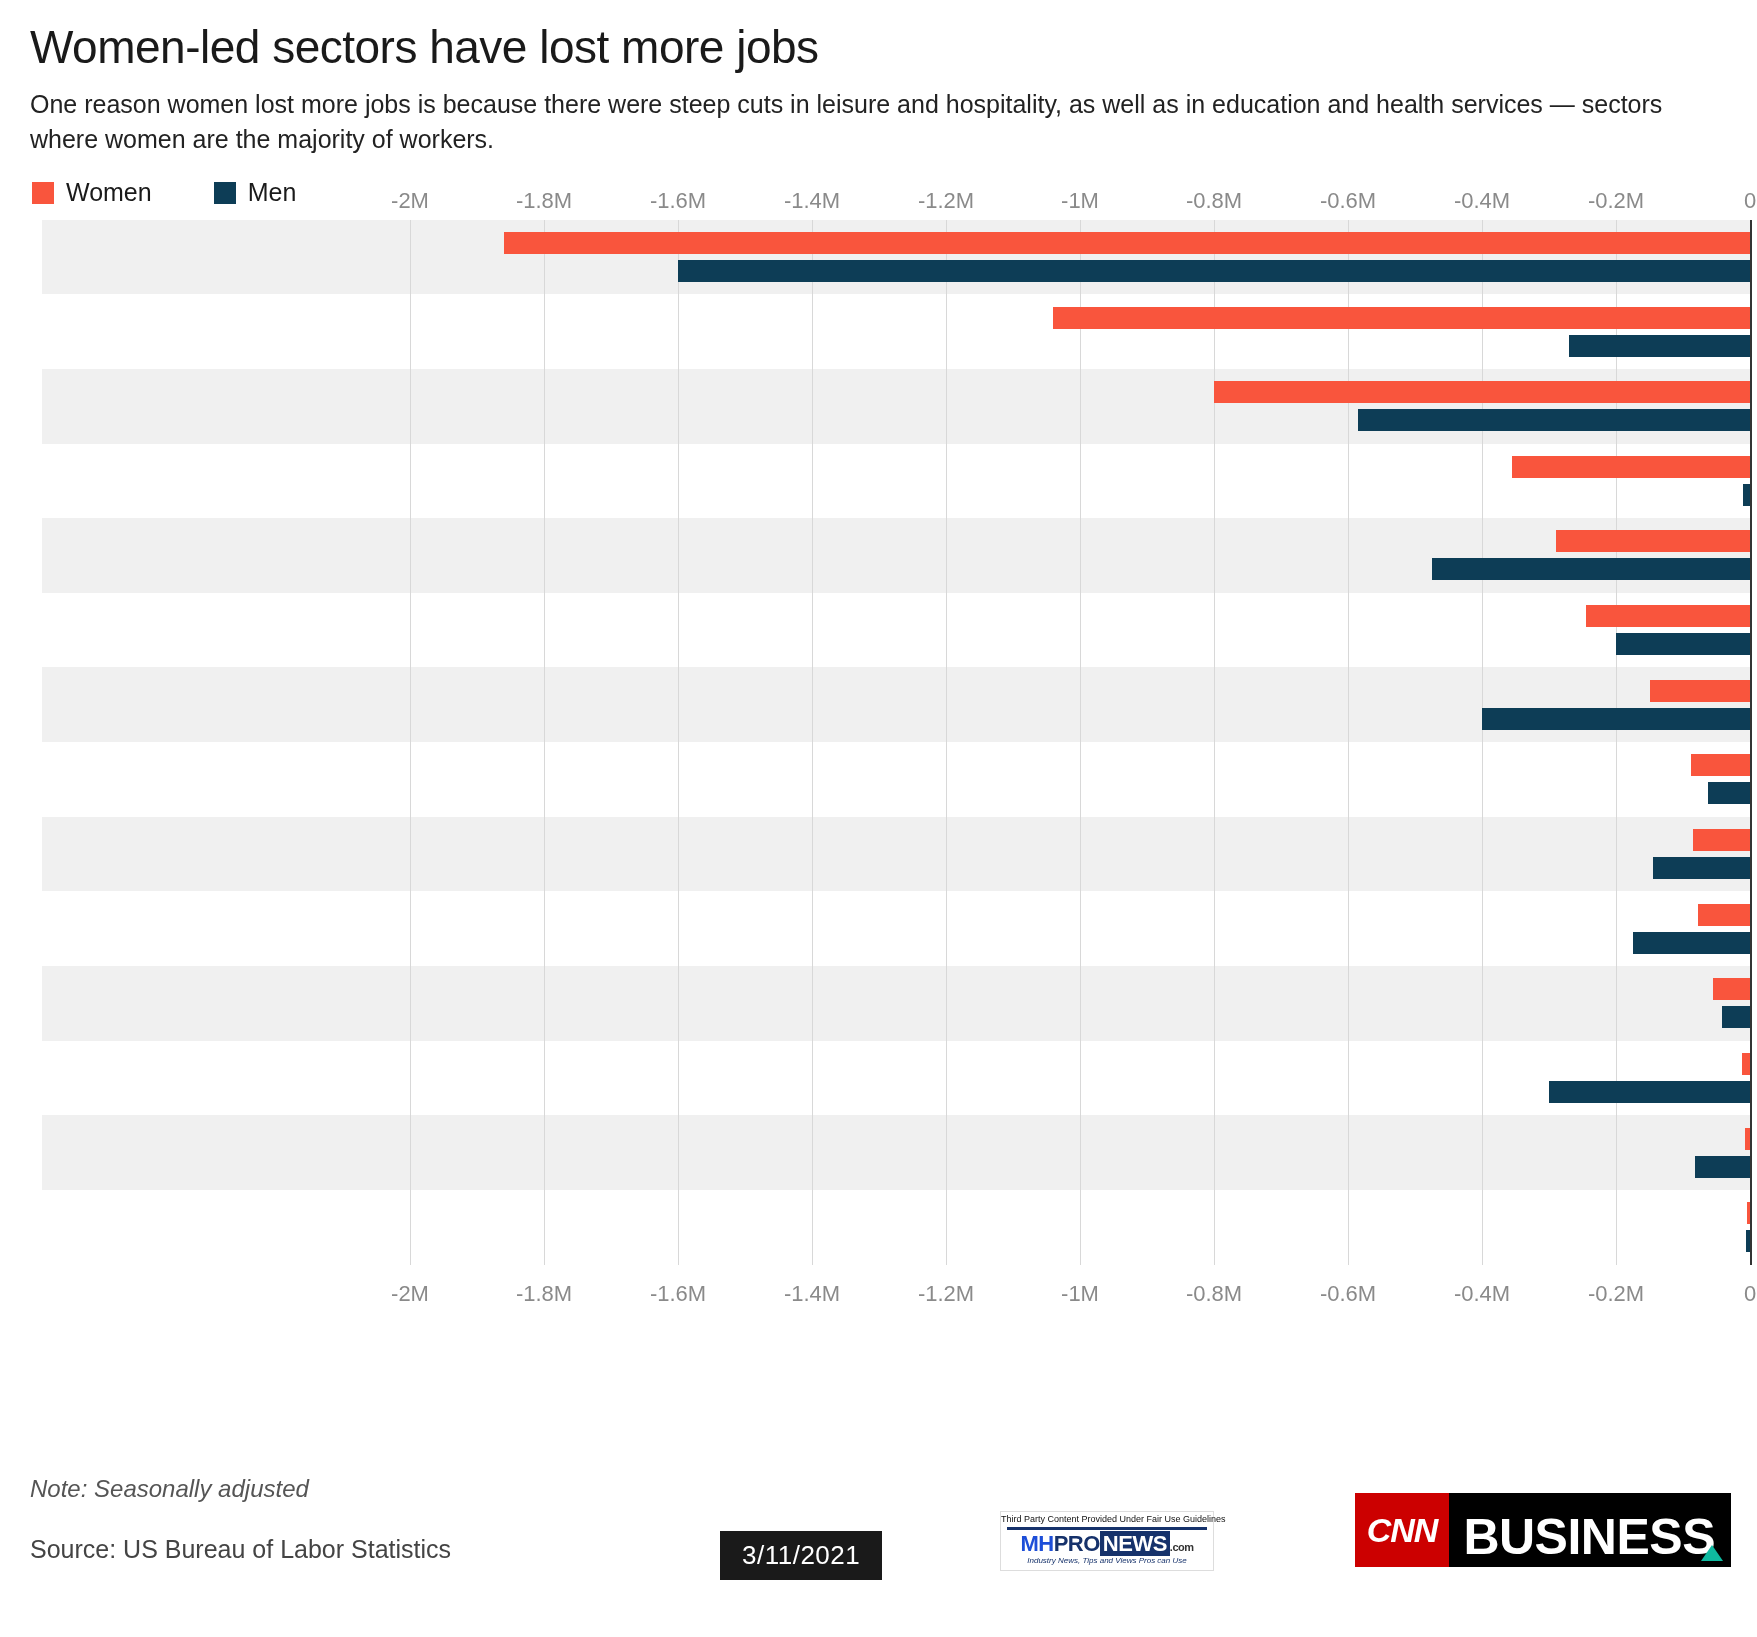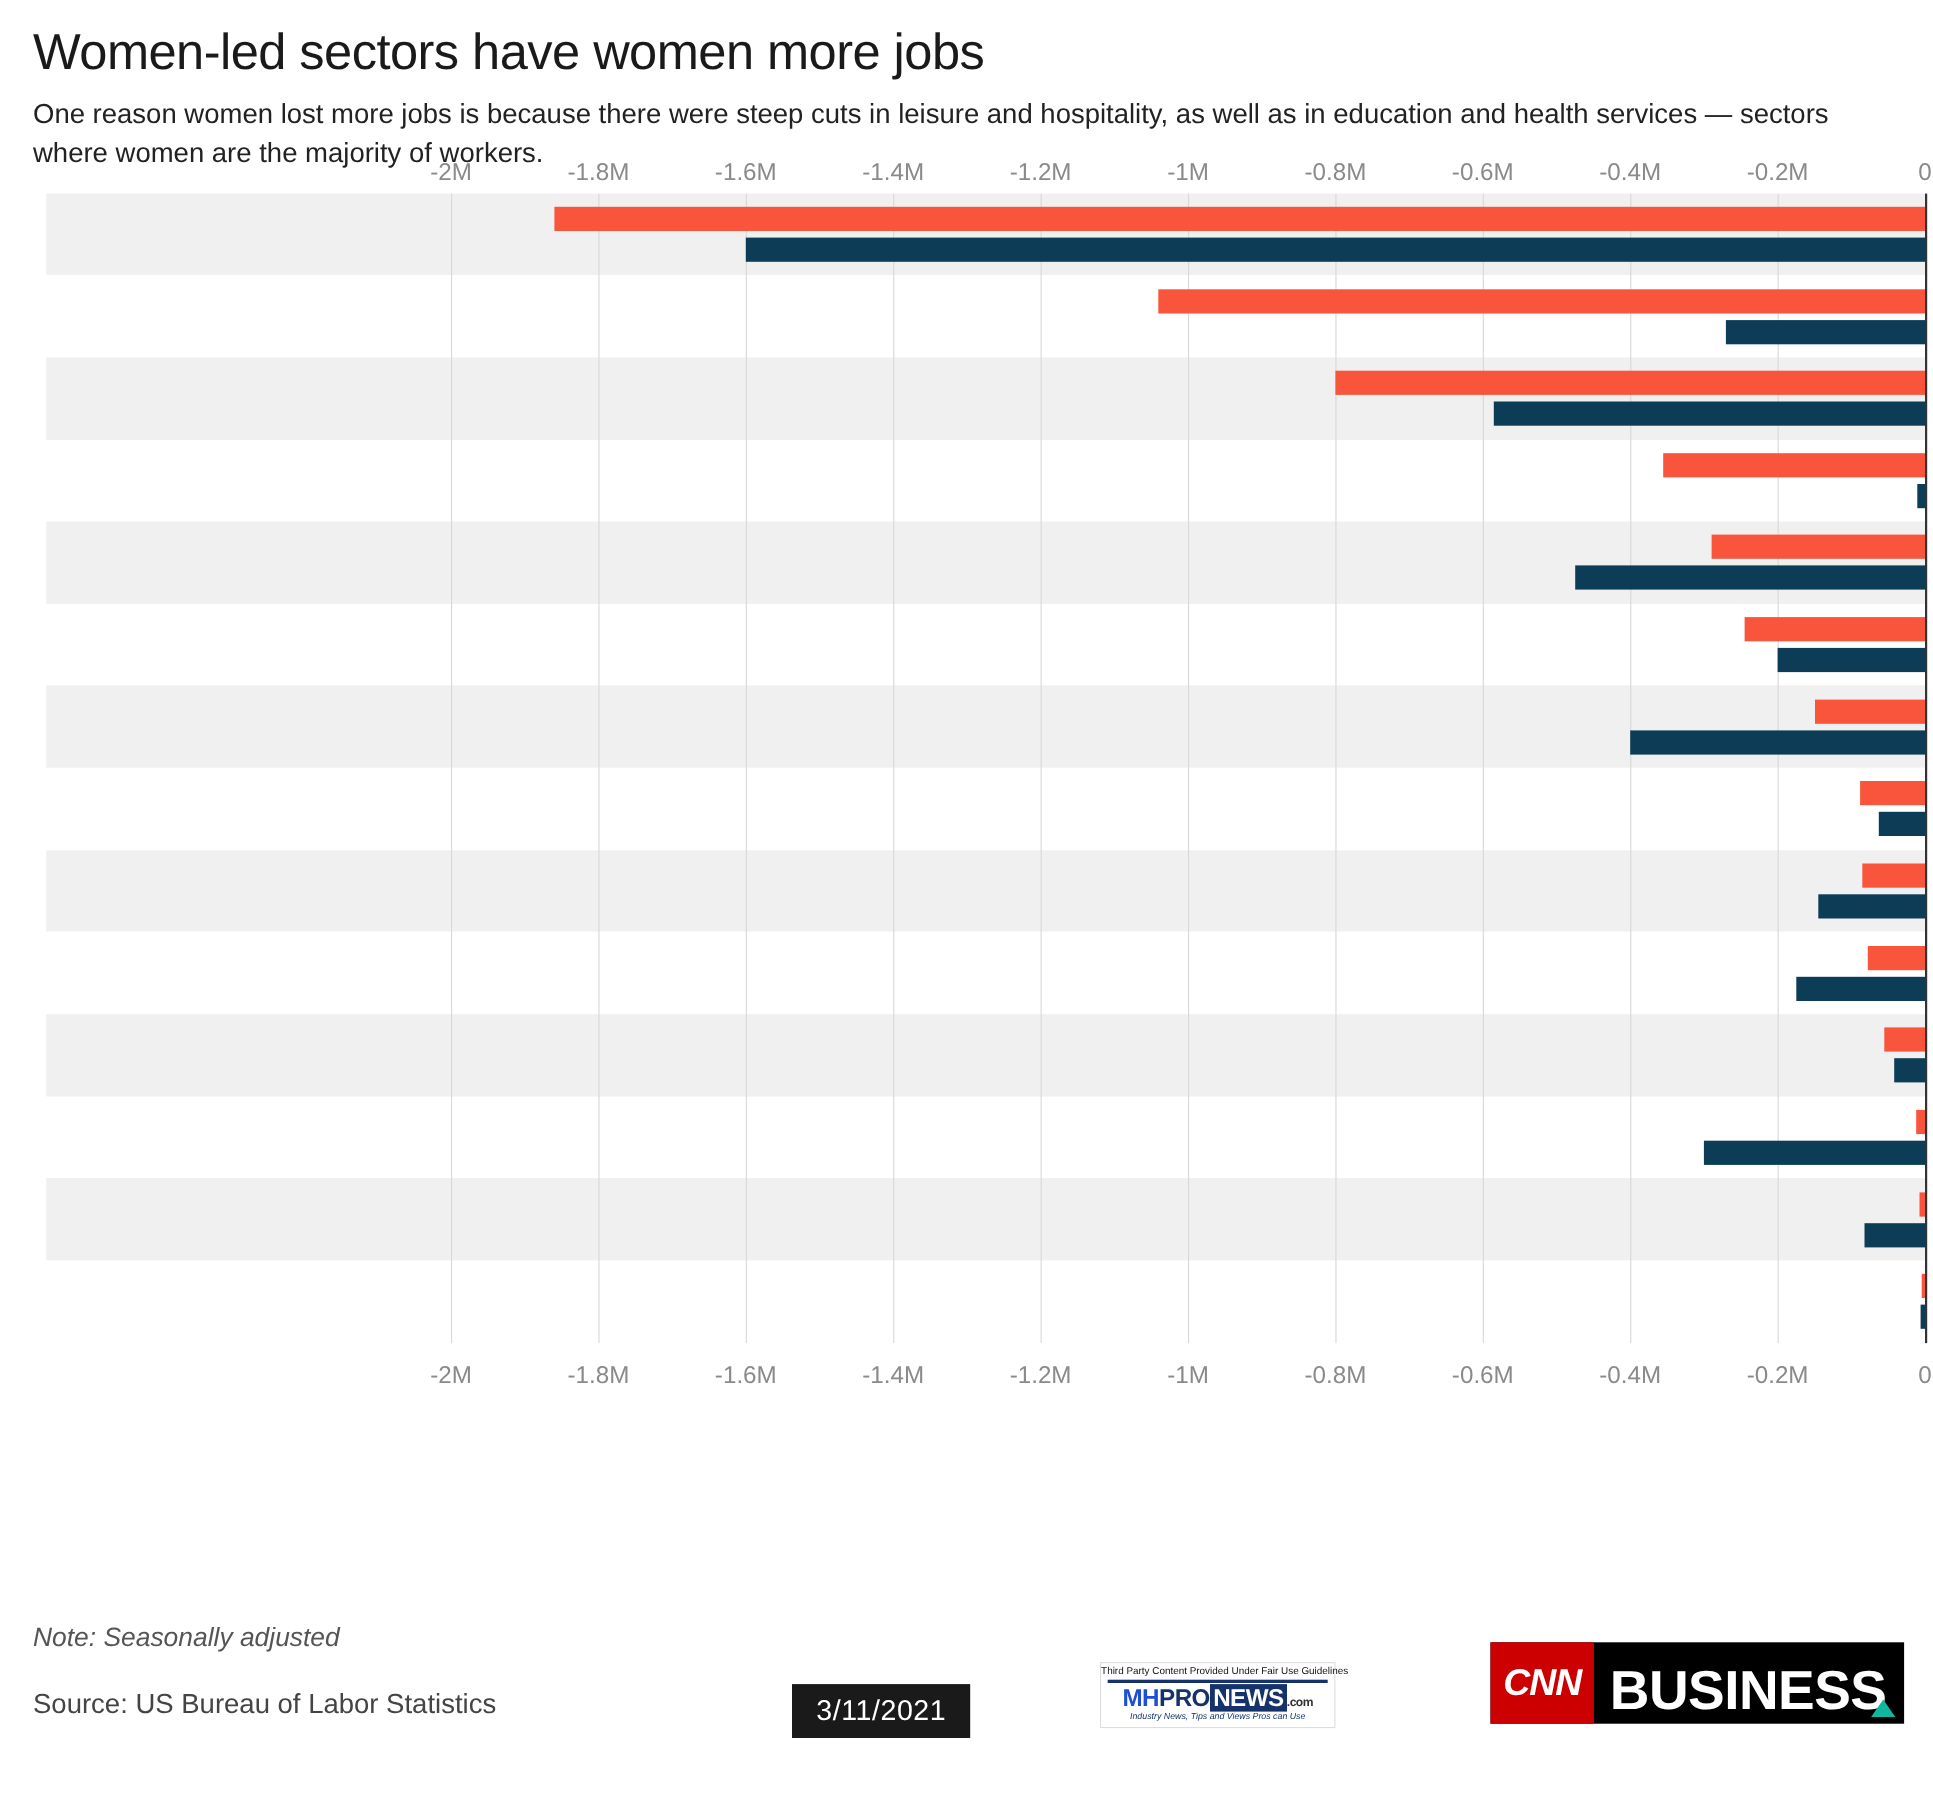--- a/index.html
+++ b/index.html
@@ -241,23 +241,33 @@
     border-left: 11px solid transparent;
     border-right: 11px solid transparent;
     border-bottom: 16px solid #0fb9a0;
   }
 </style>
 </head>
 <body>
 
 <div class="page">
 
-  <h1 class="title">Women-led sectors have women more jobs</h1>
+  <h1 class="title">Women-led sectors have lost more jobs</h1>
   <p class="subtitle">One reason women lost more jobs is because there were steep cuts in leisure and hospitality, as well as in education and health services — sectors where women are the majority of workers.</p>
 
+  <div class="legend">
+    <div class="legend-item">
+      <span class="legend-swatch" style="background:#f9553d"></span>
+      <span class="legend-label">Women</span>
+    </div>
+    <div class="legend-item">
+      <span class="legend-swatch" style="background:#0d3d56"></span>
+      <span class="legend-label">Men</span>
+    </div>
+  </div>
 
   <div class="chart">
     <div class="chart-grid-area" id="plot">
       <div class="labels-col" id="labels">
           <div class="row-label" style="width: 330px; top: 23.8214px;">Leisure and hospitality</div>
           <div class="row-label" style="width: 330px; top: 84.9643px;">Education and health services</div>
           <div class="row-label" style="width: 330px; top: 159.607px;">Government (incl. public schools)</div>
           <div class="row-label" style="width: 330px; top: 247.75px;">Retail</div>
           <div class="row-label" style="width: 330px; top: 322.393px;">Business services</div>
           <div class="row-label" style="width: 330px; top: 397.036px;">Other services</div>

